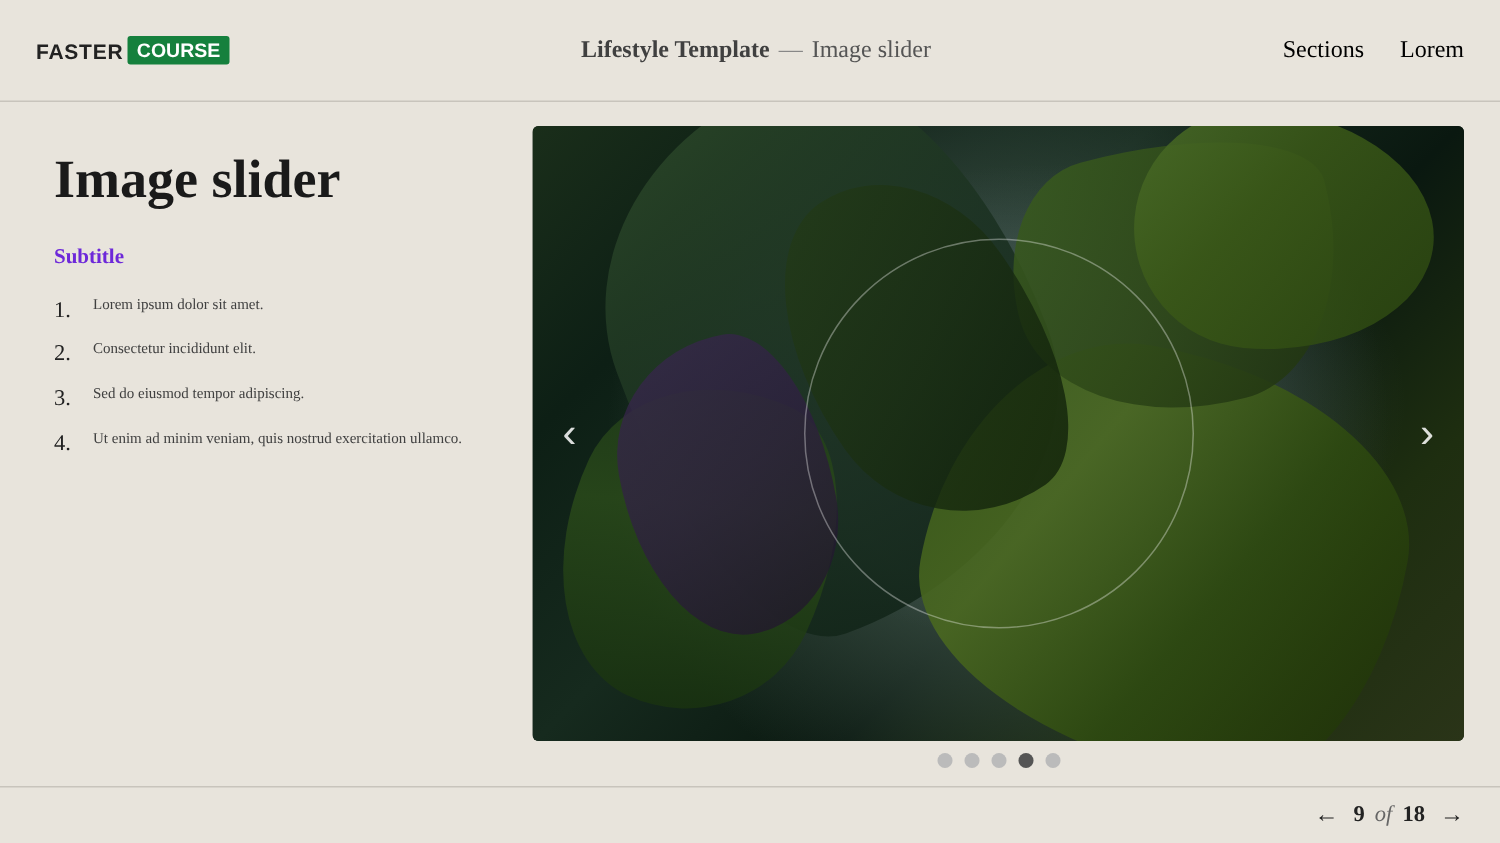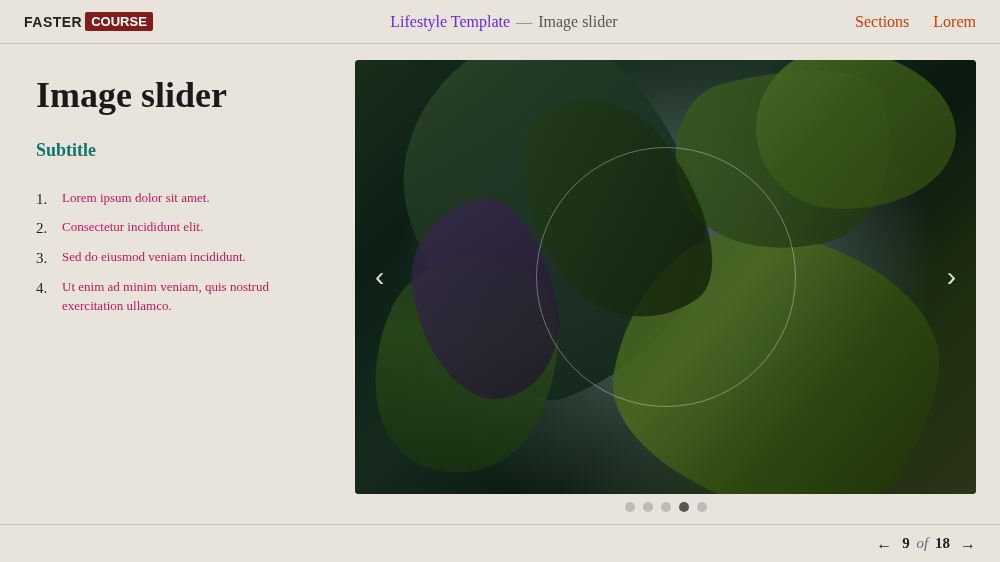--- a/index.html
+++ b/index.html
@@ -13,21 +13,21 @@
       display: flex;
       flex-direction: column;
     }
 
     
     .header {
       display: flex;
       align-items: center;
       justify-content: space-between;
       padding: 0 24px;
-      height: 44px;
+      height: 68px;
       border-bottom: 1px solid #c8c4bc;
       background: #e8e4dc;
     }
 
     .logo-area {
       display: flex;
       align-items: center;
       gap: 0;
     }
 
@@ -37,57 +37,57 @@
       font-size: 14px;
       color: #222;
       letter-spacing: 0.5px;
     }
 
     .logo-course {
       font-family: Arial, sans-serif;
       font-weight: 700;
       font-size: 13px;
       color: #fff;
-      background: #7f1d1d;
+      background: #15803d;
       padding: 2px 6px;
       margin-left: 3px;
       border-radius: 2px;
     }
 
     .header-center {
       display: flex;
       align-items: center;
       gap: 6px;
       font-size: 16px;
       color: #333;
     }
 
     .header-template {
-      font-weight: 400;
-      color: #6d28d9;
+      font-weight: 700;
+      color: #404040;
     }
 
     .header-sep {
       color: #888;
       font-weight: 300;
     }
 
     .header-subtitle {
       color: #555;
     }
 
     .header-nav {
       display: flex;
       align-items: center;
       gap: 24px;
     }
 
     .header-nav-item {
       font-size: 16px;
-      color: #c2410c;
+      color: #000000;
       cursor: pointer;
       font-family: Georgia, serif;
     }
 
     
     .main {
       display: flex;
       flex: 1;
       overflow: hidden;
     }
@@ -104,39 +104,39 @@
     .page-title {
       font-size: 36px;
       font-weight: 700;
       color: #1a1a1a;
       margin-bottom: 24px;
       line-height: 1.1;
       font-family: Georgia, serif;
     }
 
     .subtitle-label {
-      font-size: 18px;
-      font-weight: 700;
-      color: #0f766e;
-      margin-bottom: 28px;
+      font-size: 14px;
+      font-weight: 700;
+      color: #6d28d9;
+      margin-bottom: 17px;
       font-family: Georgia, serif;
     }
 
     .list-items {
       list-style: none;
       counter-reset: item;
     }
 
     .list-items li {
       counter-increment: item;
       display: flex;
       gap: 8px;
       margin-bottom: 8px;
-      font-size: 13px;
-      color: #be185d;
+      font-size: 10px;
+      color: #404040;
       line-height: 1.45;
       font-family: Georgia, serif;
     }
 
     .list-items li::before {
       content: counter(item) ".";
       min-width: 18px;
       color: #222;
       font-size: 15px;
     }
@@ -391,21 +391,21 @@
     <h1 class="page-title">Image slider</h1>
     <h2 class="subtitle-label">Subtitle</h2>
     <ol class="list-items">
       <li>
           <span>Lorem ipsum dolor sit amet.</span>
         </li>
       <li>
           <span>Consectetur incididunt elit.</span>
         </li>
       <li>
-          <span>Sed do eiusmod veniam incididunt.</span>
+          <span>Sed do eiusmod tempor adipiscing.</span>
         </li>
       <li>
           <span>Ut enim ad minim veniam, quis nostrud exercitation ullamco.</span>
         </li>
     </ol>
   </div>
 
   <div class="right-panel">
     <div class="slider-container">
       <div class="slider-image">

